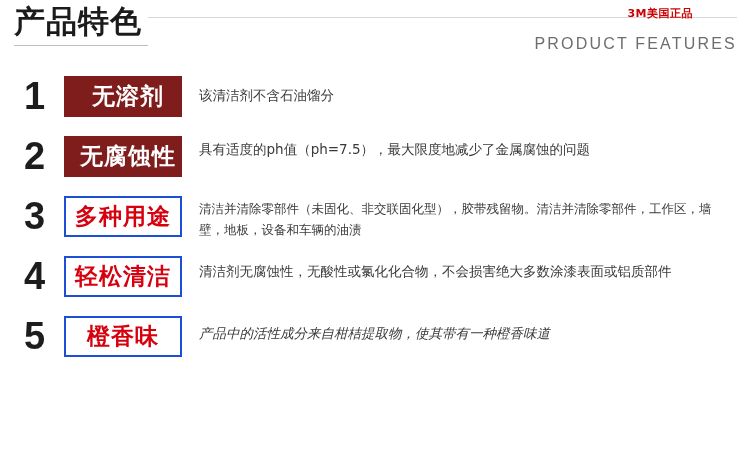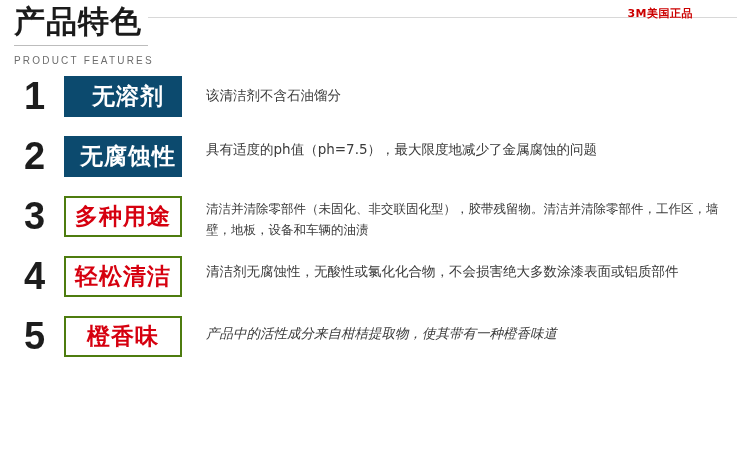--- a/index.html
+++ b/index.html
@@ -30,26 +30,27 @@
   }
   .header-title {
     font-size: 31px;
     font-weight: bold;
     color: #1b1b1b;
     letter-spacing: 1px;
     line-height: 30px;
     font-family: "DejaVu Sans", "Liberation Sans", sans-serif;
   }
   .header-sub {
-    font-size: 10px;
+    font-size: 16px;
     color: #6d6d6d;
     letter-spacing: 2.2px;
     line-height: 14px;
-    margin-top: 18px;
+    margin-top: 1px;
     font-family: "Liberation Sans", sans-serif;
+    text-align: right;
   }
   .header-rule {
     position: absolute;
     left: 148px;
     right: 0;
     top: 17px;
     height: 1px;
     background: #d8d8d8;
   }
   .header-rule2 {
@@ -90,40 +91,40 @@
     font-weight: bold;
     color: #1d1d1d;
     line-height: 52px;
     text-align: left;
     font-family: "Liberation Sans", sans-serif;
   }
   .badge {
     flex: 0 0 auto;
     min-width: 118px;
     box-sizing: border-box;
-    background: #0c4a6e;
+    background: #7f1d1d;
     color: #ffffff;
     font-size: 23px;
     font-weight: bold;
     letter-spacing: 1px;
     text-align: center;
     padding: 6px 0 7px 10px;
     margin-top: 6px;
     line-height: 28px;
     font-family: "DejaVu Sans", "Liberation Sans", sans-serif;
   }
   .badge.outline {
     background: #ffffff;
     color: #d6000f;
-    border: 2px solid #4d7c0f;
+    border: 2px solid #1d4ed8;
     padding: 4px 8px 5px 8px;
   }
   .feature-desc {
     flex: 1 1 auto;
-    padding-left: 24px;
+    padding-left: 17px;
     font-size: 13.5px;
     color: #3a3a3a;
     line-height: 23px;
     margin-top: 10px;
     font-family: "DejaVu Sans", "Liberation Sans", sans-serif;
   }
   .feature-desc.small {
     font-size: 12.5px;
     line-height: 21px;
   }

